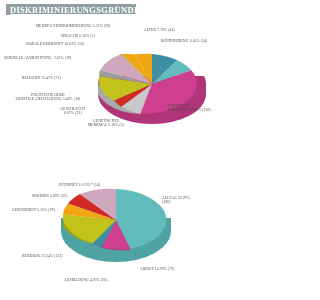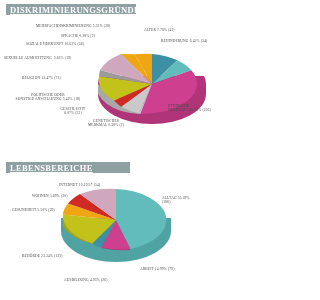--- a/index.html
+++ b/index.html
@@ -133,23 +133,20 @@
 MERKMAL 0.38% (2)</div>
       <div class="label l" style="left:168px; top:104px;">ETHNISCHE
 HERKUNFT 40.99% (216)</div>
       <div class="label l" style="left:144px; top:28px;">ALTER 7.78% (41)</div>
       <div class="label l" style="left:161px; top:39px;">BEHINDERUNG 6.45% (34)</div>
     </div>
   </div>
 
   <div class="section section-lifeareas">
 
-    <div class="title-bar title-bar-2">
-      <span class="title-text">LEBENSBEREICHE</span>
-    </div>
 
     <div class="chart-area">
       <svg class="pie-svg pie-svg-2" width="118" height="96" viewBox="0 0 118 96">
         <defs>
           <clipPath id="wallClip2">
               <rect x="0" y="46" width="118" height="50"></rect>
             </clipPath>
         </defs>
         <g clip-path="url(#wallClip2)">
           <ellipse cx="58" cy="48" rx="55" ry="31" fill="#4fa3a3"></ellipse>

